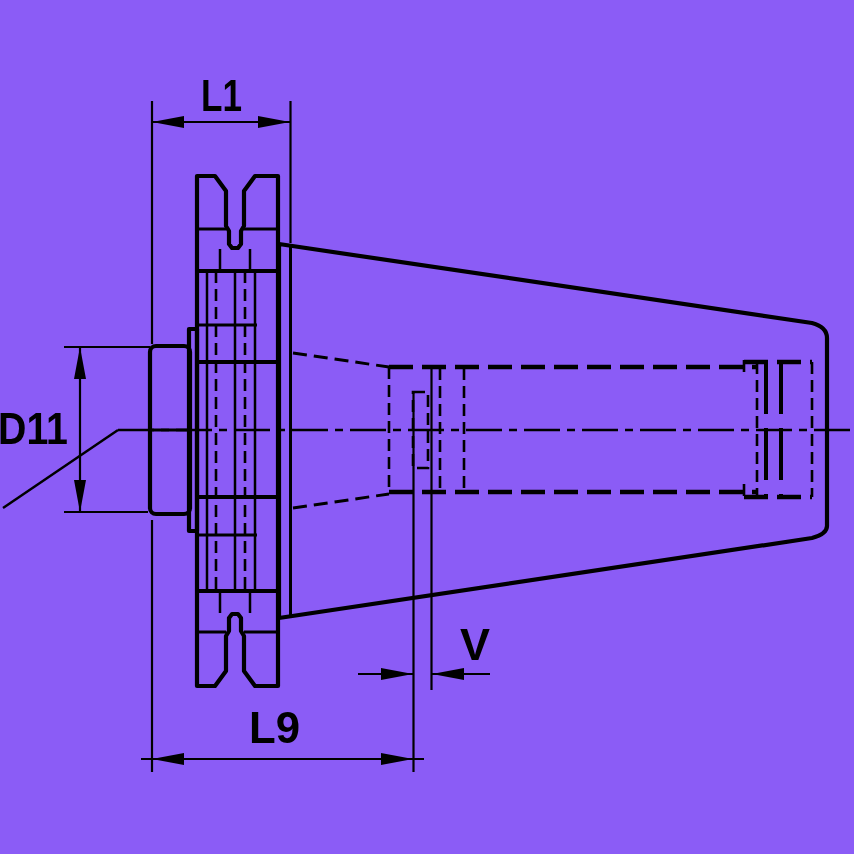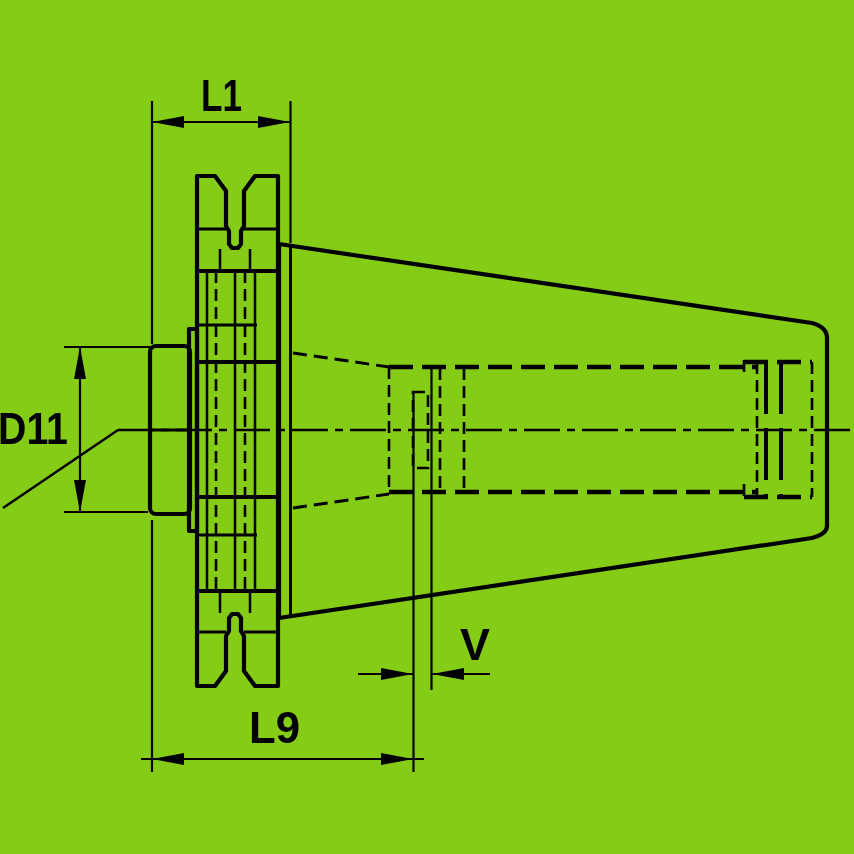--- a/index.html
+++ b/index.html
@@ -1,16 +1,16 @@
 <!DOCTYPE html>
 <html><head>
 <meta charset="utf-8">
 <style>
   html,body{margin:0;padding:0;background:#ffffff;}
-  #stage{position:relative;width:854px;height:854px;background:#84cc16;overflow:hidden;}
+  #stage{position:relative;width:854px;height:854px;background:#8b5cf6;overflow:hidden;}
   svg{display:block;}
   text{font-family:"Liberation Sans",sans-serif;font-weight:bold;fill:#000;}
   .outline{stroke:#000;stroke-width:4.2;fill:none;stroke-linejoin:round;}
   .edge3{stroke:#000;stroke-width:3;fill:none;}
   .edge25{stroke:#000;stroke-width:2.5;fill:none;}
   .hid{stroke:#000;stroke-width:2.6;fill:none;stroke-dasharray:12 6;}
   .hidthick{stroke:#000;stroke-width:4.4;fill:none;stroke-dasharray:24 9;}
   .hidtaper{stroke:#000;stroke-width:3;fill:none;stroke-dasharray:14 7;}
   .hidthread{stroke:#000;stroke-width:4;fill:none;stroke-dasharray:52 14;}
   .thin{stroke:#000;stroke-width:2.2;fill:none;}

